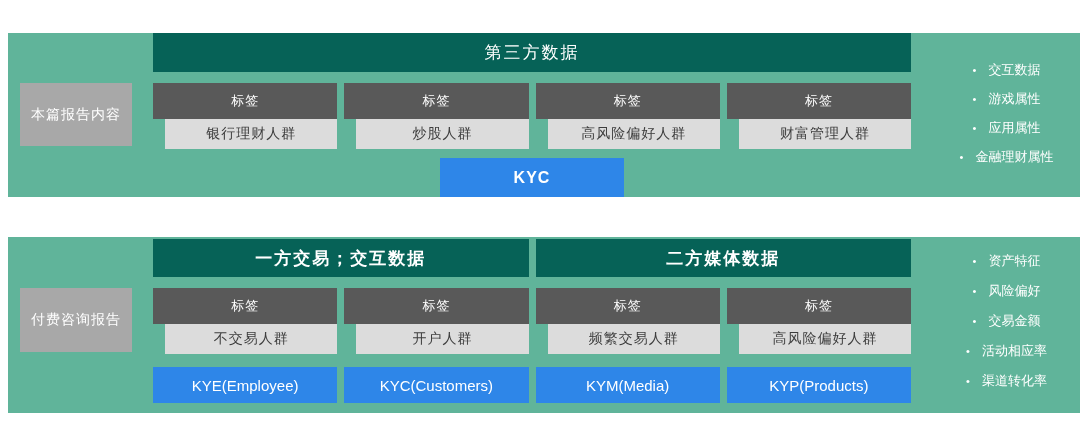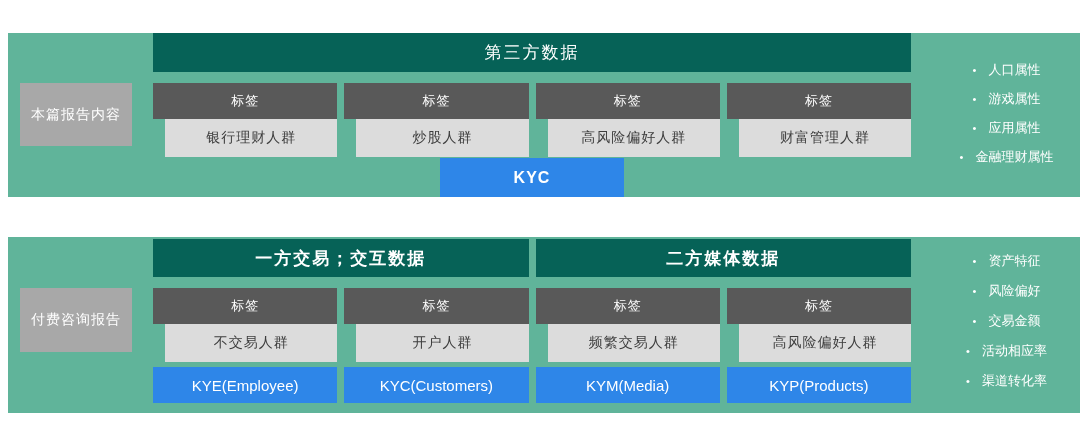--- a/index.html
+++ b/index.html
@@ -48,21 +48,21 @@
   }
   #section-top .cols{top:50px;}
   #section-bottom .cols{top:51px;}
   .col{flex:1;display:flex;flex-direction:column;}
   .tag{
     height:36px;background:var(--tag_gray,#595959);color:#fff;
     display:flex;align-items:center;justify-content:center;
     font-size:13px;font-weight:normal;letter-spacing:1px;
   }
   .val{
-    height:38px;background:var(--value_gray,#dcdcdc);color:#3d3d3d;
+    height:30px;background:var(--value_gray,#dcdcdc);color:#3d3d3d;
     display:flex;align-items:center;justify-content:center;
     font-size:14px;letter-spacing:1px;margin-left:12px;
   }
 
   .kyc-box{
     position:absolute;left:432px;top:125px;width:184px;height:39px;
     background:var(--button_blue,#2e86e8);color:#fff;
     display:flex;align-items:center;justify-content:center;
     font-size:16px;font-weight:bold;letter-spacing:1px;
   }
@@ -119,21 +119,21 @@
     </div>
   </div>
 
   <div class="kyc-box">
     <span>KYC</span>
   </div>
 
   <div class="bullets">
     <div class="bullet-line">
       <span class="dot">•</span>
-      <span>人口属性</span>
+      <span>交互数据</span>
     </div>
     <div class="bullet-line">
       <span class="dot">•</span>
       <span>游戏属性</span>
     </div>
     <div class="bullet-line">
       <span class="dot">•</span>
       <span>应用属性</span>
     </div>
     <div class="bullet-line">

